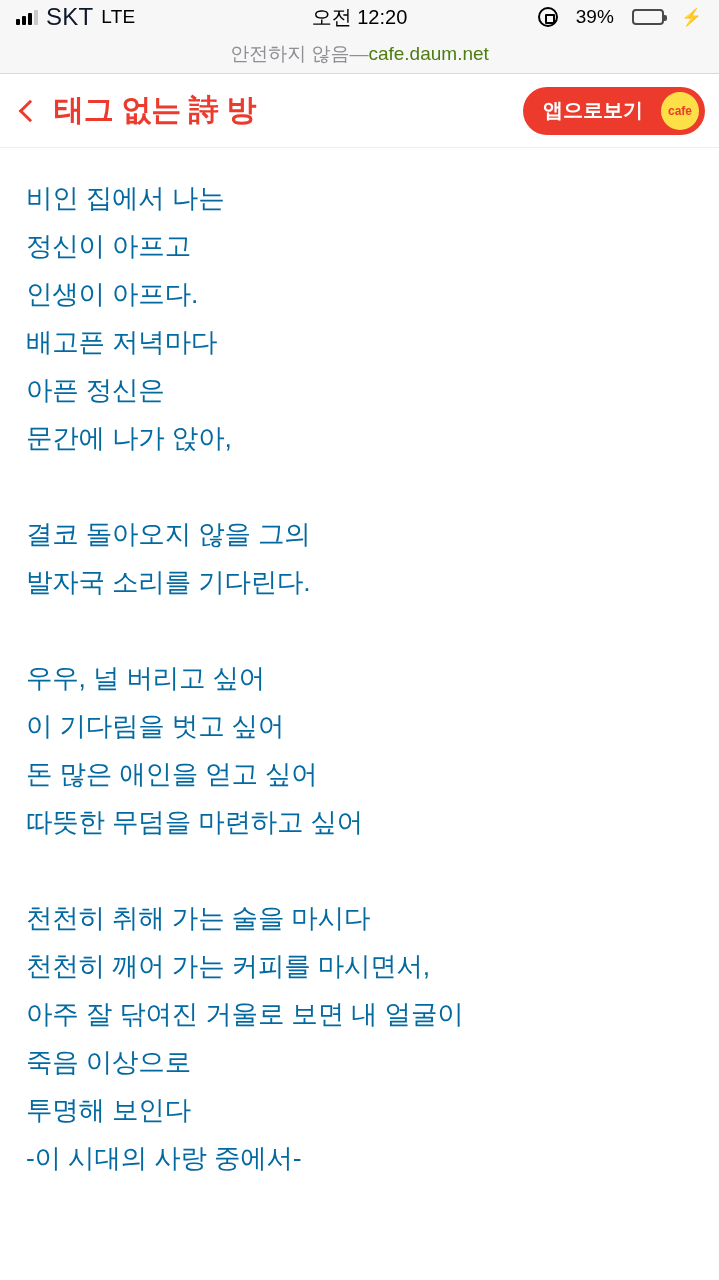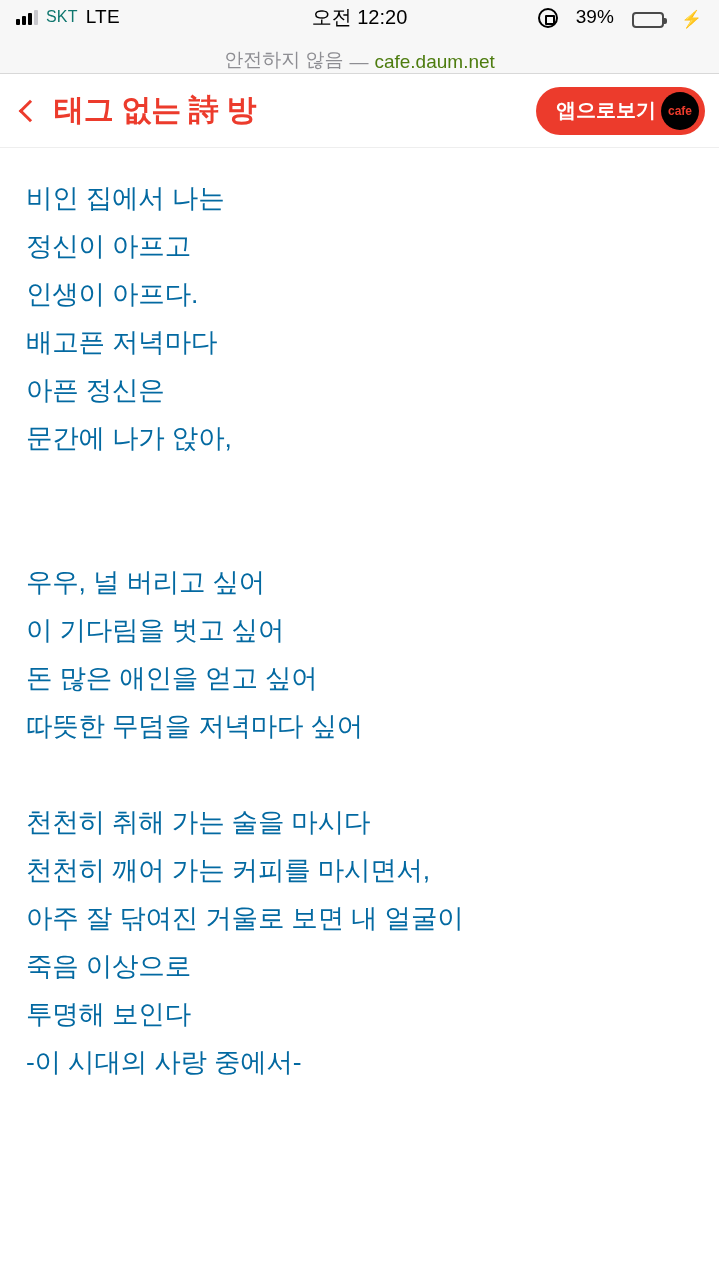--- a/index.html
+++ b/index.html
@@ -35,43 +35,43 @@
     display: block;
     width: 4px;
     background: #000;
     border-radius: 1px;
   }
   .signal-bars i:nth-child(1) { height: 6px; }
   .signal-bars i:nth-child(2) { height: 9px; }
   .signal-bars i:nth-child(3) { height: 12px; }
   .signal-bars i:nth-child(4) { height: 15px; background: #c7c7cc; }
   .sb-carrier {
-    font-size: 16px;
+    font-size: 24px;
     font-weight: 500;
-    color: #0f766e;
+    color: #0f172a;
     letter-spacing: .2px;
   }
   .sb-net {
     font-size: 19px;
     font-weight: 400;
     color: #000;
     letter-spacing: .2px;
   }
   .sb-time {
     position: absolute;
     left: 0; right: 0;
     text-align: center;
     font-size: 20px;
     font-weight: 400;
     color: #000;
   }
   .sb-right {
     margin-left: auto;
     display: flex;
-    align-items: flex-end;
+    align-items: center;
     gap: 18px;
   }
   .lock-rot {
     width: 20px; height: 20px;
     border: 2px solid #000;
     border-radius: 50%;
     position: relative;
   }
   .lock-rot::before {
     content: "";
@@ -110,23 +110,22 @@
     font-size: 17px;
     color: #000;
     line-height: 1;
   }
 
   
   .urlbar {
     height: 40px;
     background: #f7f7f7;
     display: flex;
-    align-items: flex-end;
+    align-items: center;
     justify-content: center;
-    gap: 6px;
     border-bottom: 1px solid #d8d8d8;
   }
   .url-warn {
     font-size: 19px;
     color: #8e8e93;
   }
   .url-dash {
     font-size: 19px;
     color: #8e8e93;
   }
@@ -159,31 +158,31 @@
     letter-spacing: -0.3px;
   }
   .app-btn {
     margin-left: auto;
     background: #ec3b2c;
     border-radius: 28px;
     height: 48px;
     display: flex;
     align-items: center;
     padding: 0 6px 0 20px;
-    gap: 5px;
+    gap: 18px;
   }
   .app-btn-label {
     color: #fff;
     font-size: 20px;
     font-weight: 600;
   }
   .app-badge {
     width: 38px; height: 38px;
     border-radius: 50%;
-    background: #000000;
+    background: #fde047;
     display: flex;
     align-items: center;
     justify-content: center;
     color: #ec3b2c;
     font-size: 12px;
     font-weight: 700;
   }
 
   
   .content {
@@ -242,25 +241,27 @@
 
 <div class="content">
   <div id="poem-lines">
       <div class="poem-line">비인 집에서 나는</div>
       <div class="poem-line">정신이 아프고</div>
       <div class="poem-line">인생이 아프다.</div>
       <div class="poem-line">배고픈 저녁마다</div>
       <div class="poem-line">아픈 정신은</div>
       <div class="poem-line">문간에 나가 앉아,</div>
       <div class="poem-line blank"></div>
+      <div class="poem-line">결코 돌아오지 않을 그의</div>
+      <div class="poem-line">발자국 소리를 기다린다.</div>
       <div class="poem-line blank"></div>
       <div class="poem-line">우우, 널 버리고 싶어</div>
       <div class="poem-line">이 기다림을 벗고 싶어</div>
       <div class="poem-line">돈 많은 애인을 얻고 싶어</div>
-      <div class="poem-line">따뜻한 무덤을 저녁마다 싶어</div>
+      <div class="poem-line">따뜻한 무덤을 마련하고 싶어</div>
       <div class="poem-line blank"></div>
       <div class="poem-line">천천히 취해 가는 술을 마시다</div>
       <div class="poem-line">천천히 깨어 가는 커피를 마시면서,</div>
       <div class="poem-line">아주 잘 닦여진 거울로 보면 내 얼굴이</div>
       <div class="poem-line">죽음 이상으로</div>
       <div class="poem-line">투명해 보인다</div>
       <div class="poem-line">-이 시대의 사랑 중에서-</div>
     </div>
 </div>
 

